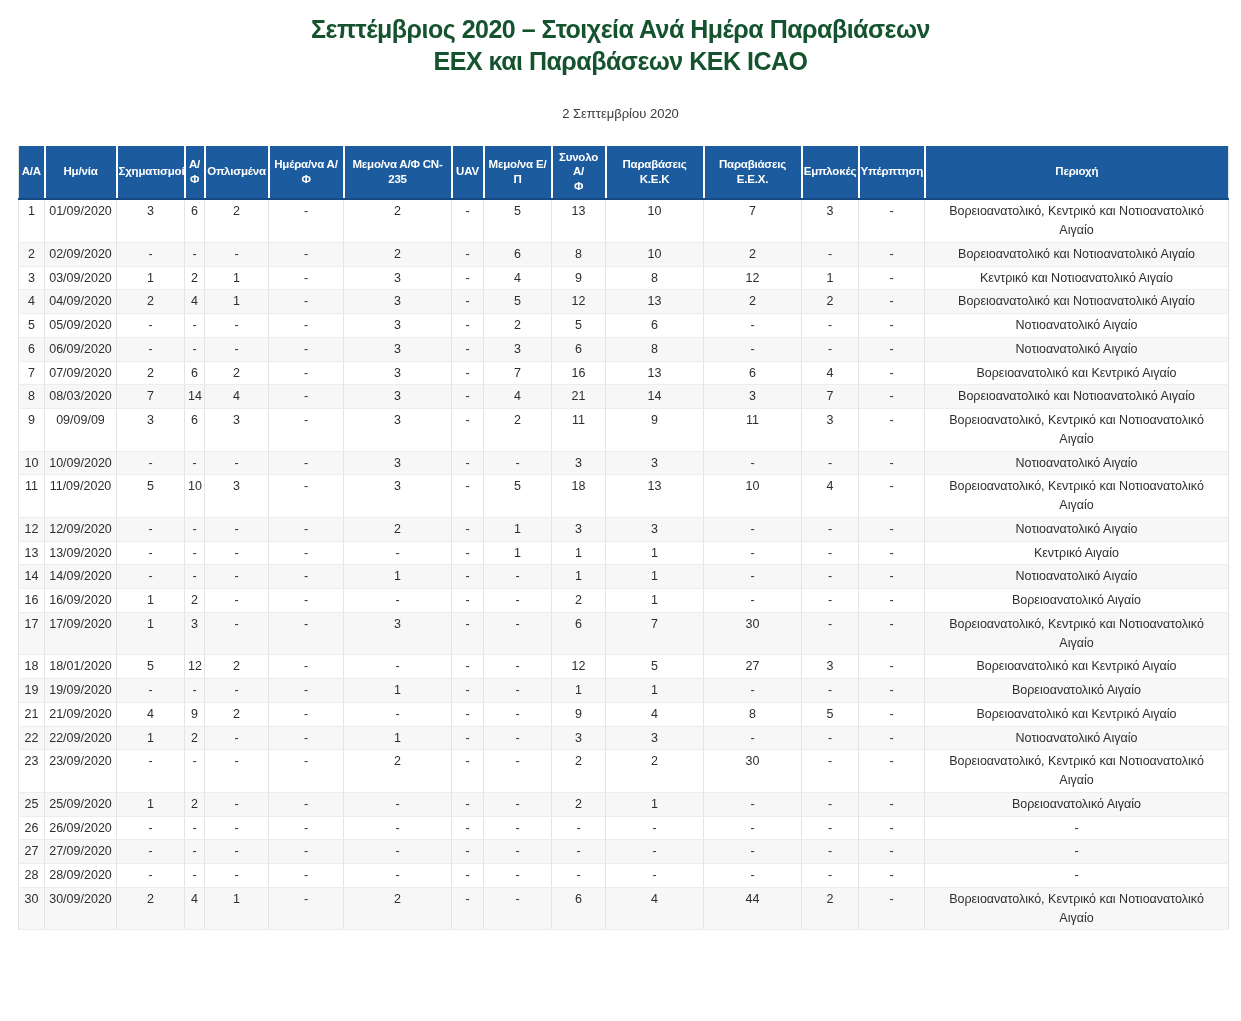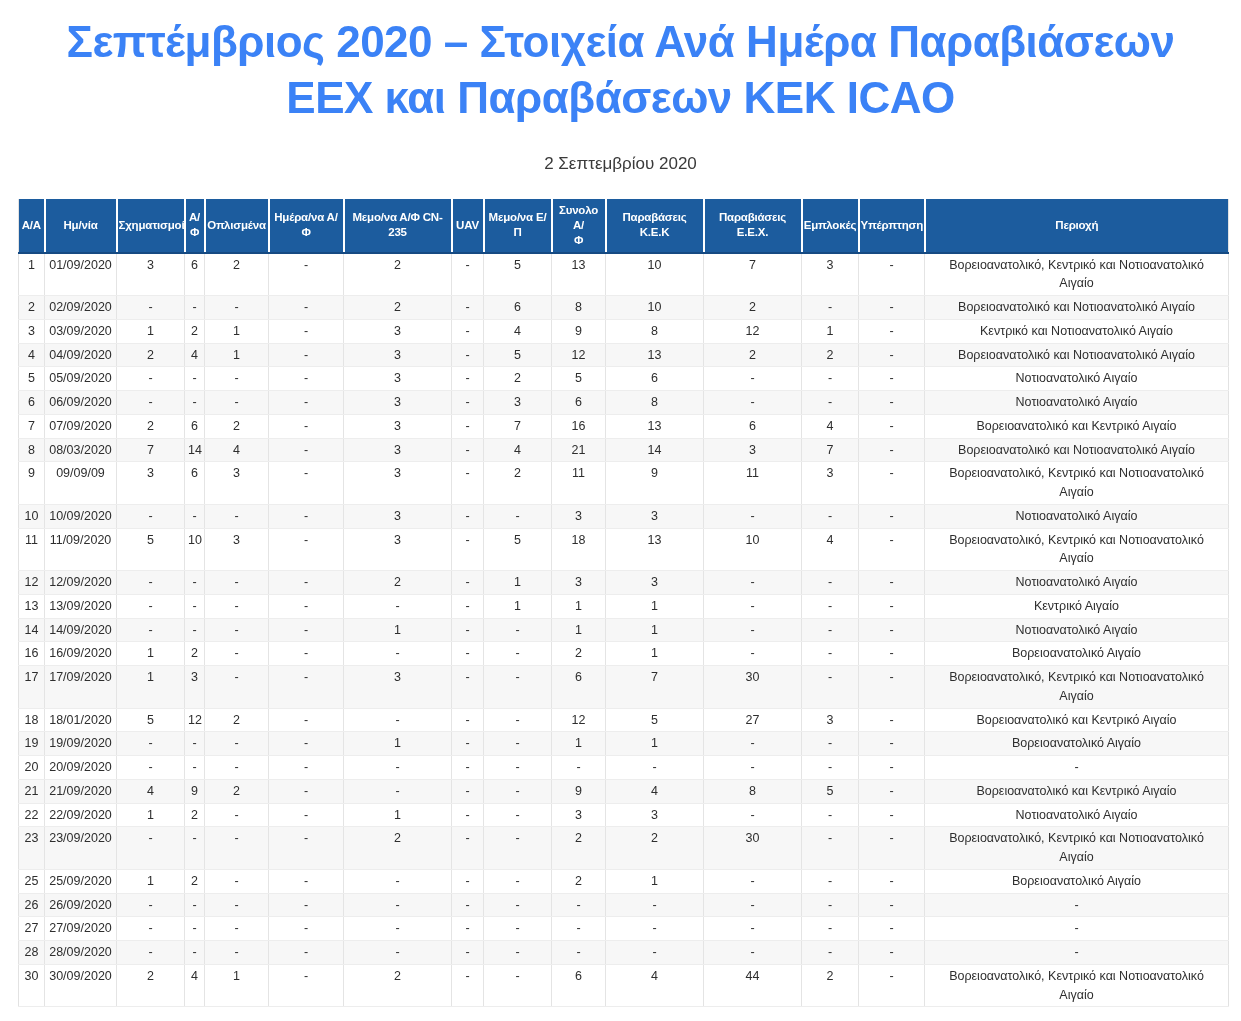--- a/index.html
+++ b/index.html
@@ -6,30 +6,30 @@
     --header-bg:#1c5c9e;
     --header-bottom:#164a82;
     --row-stripe:#f7f7f7;
   }
   html,body{margin:0;padding:0;background:#ffffff;}
   body{font-family:"Liberation Sans", sans-serif;color:#222;}
   .page{width:1241px;min-height:1021px;background:#fff;}
   .title{
     white-space:pre-line;
     text-align:center;
-    font-size:44px;
+    font-size:25px;
     font-weight:bold;
     letter-spacing:-0.5px;
     line-height:1.27;
     margin:14px 0 0 0;
-    color:#3b82f6;
+    color:#14532d;
   }
   .subtitle{
     text-align:center;
-    font-size:17px;
+    font-size:13px;
     color:#3a3a3a;
     margin-top:28px;
   }
   table.data-table{
     border-collapse:collapse;
     table-layout:fixed;
     width:1210px;
     margin:25px 0 0 18px;
     border:1px solid #e2e2e2;
     border-top:none;
@@ -422,37 +422,20 @@
           <td>-</td>
           <td>-</td>
           <td>1</td>
           <td>1</td>
           <td>-</td>
           <td>-</td>
           <td>-</td>
           <td class="region">Βορειοανατολικό Αιγαίο</td>
         </tr>
         <tr>
-          <td>20</td>
-          <td>20/09/2020</td>
-          <td>-</td>
-          <td>-</td>
-          <td>-</td>
-          <td>-</td>
-          <td>-</td>
-          <td>-</td>
-          <td>-</td>
-          <td>-</td>
-          <td>-</td>
-          <td>-</td>
-          <td>-</td>
-          <td>-</td>
-          <td class="region">-</td>
-        </tr>
-        <tr>
           <td>21</td>
           <td>21/09/2020</td>
           <td>4</td>
           <td>9</td>
           <td>2</td>
           <td>-</td>
           <td>-</td>
           <td>-</td>
           <td>-</td>
           <td>9</td>

